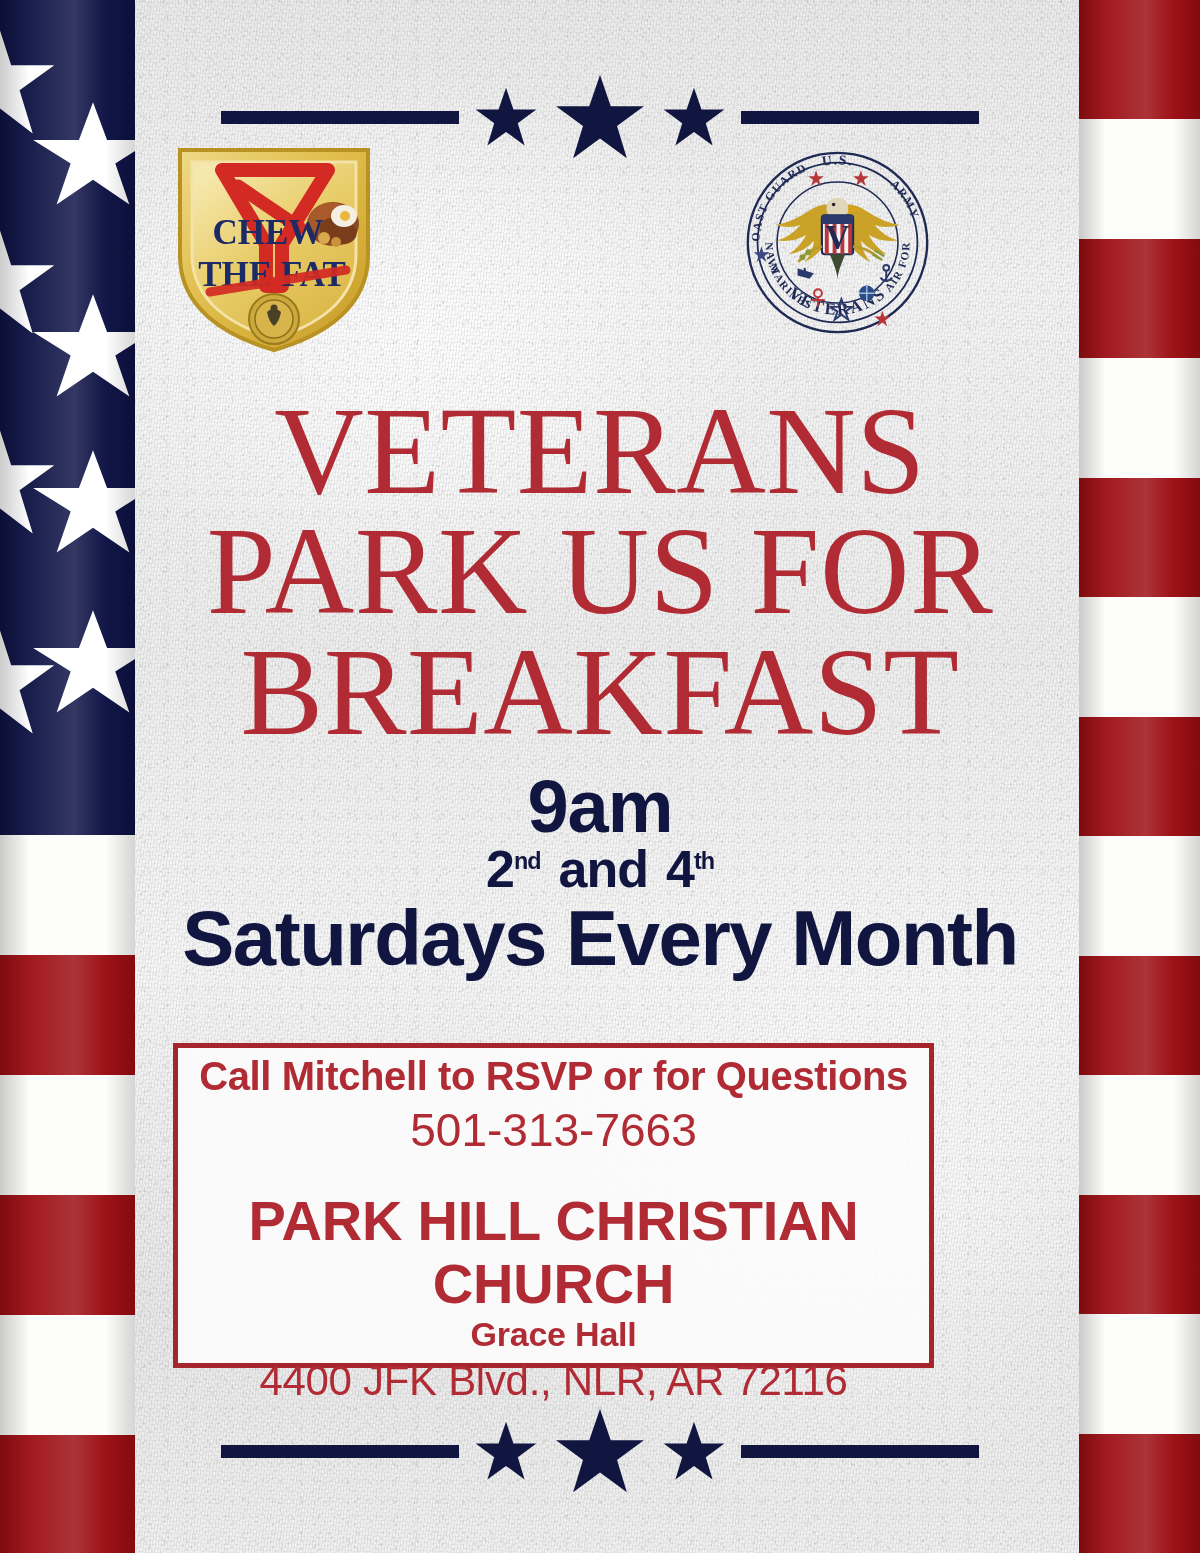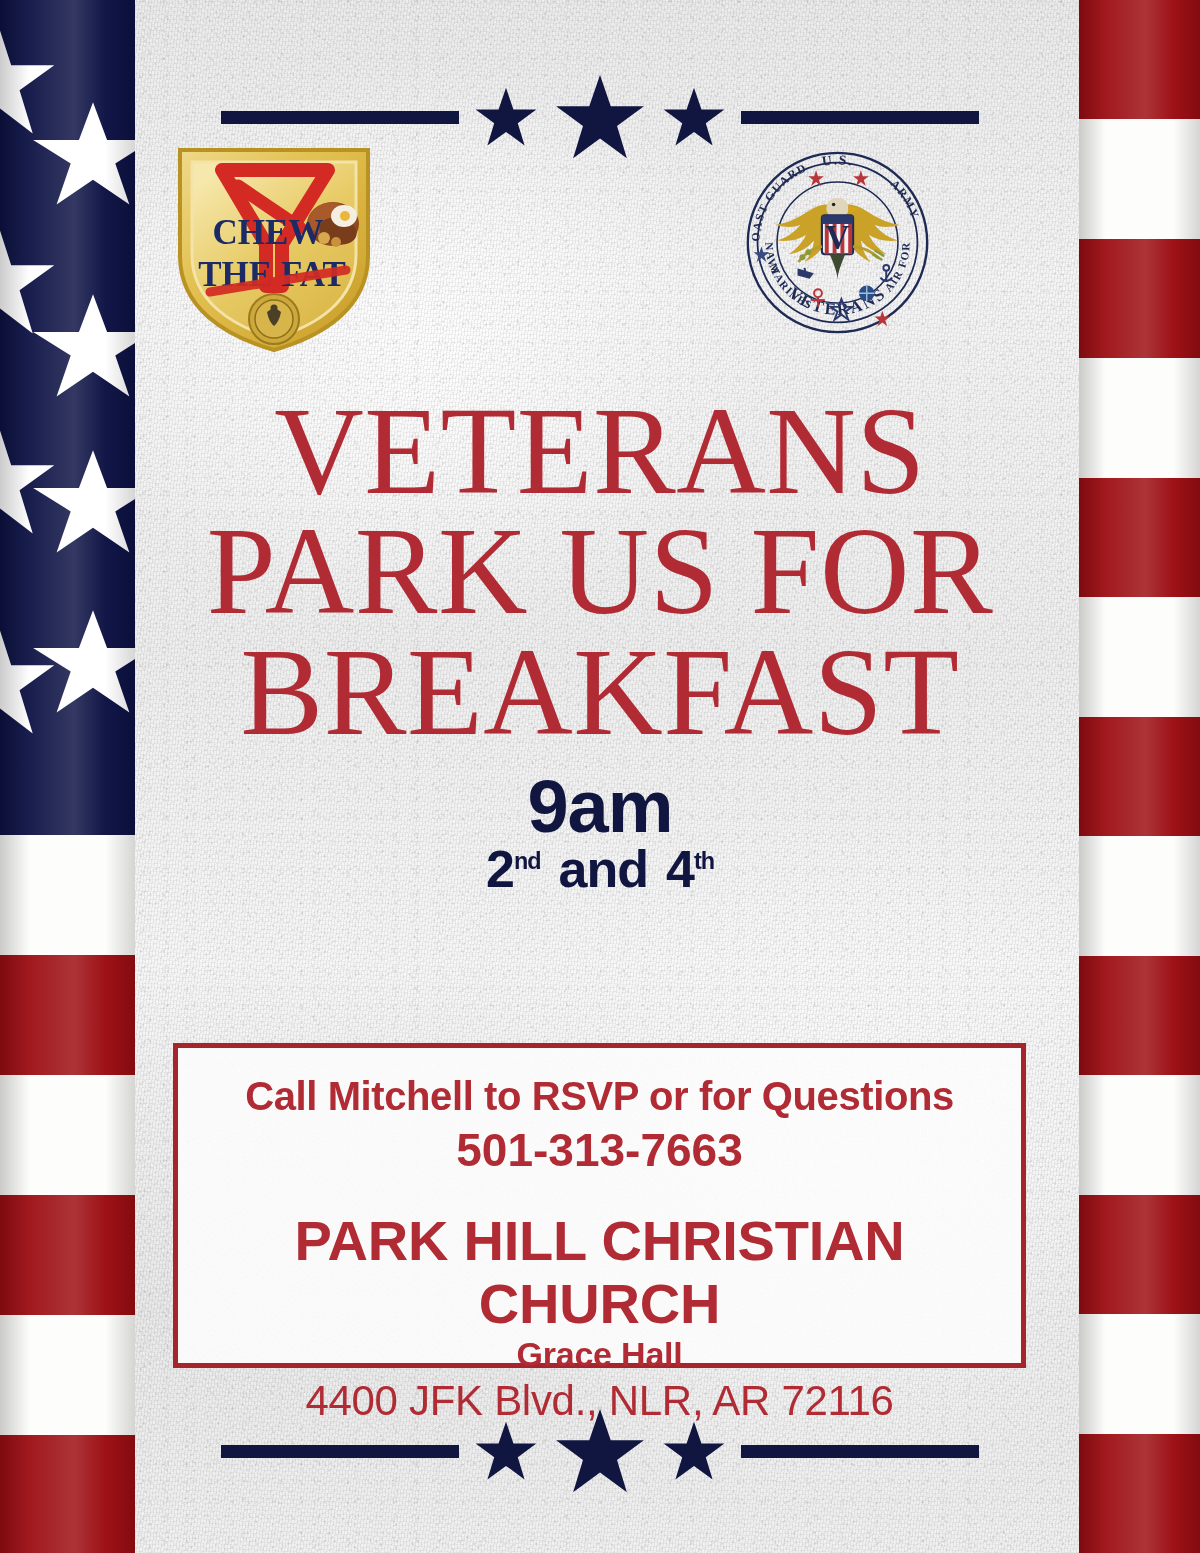--- a/index.html
+++ b/index.html
@@ -108,29 +108,29 @@
     font-size:52px; line-height:1.06; letter-spacing:-1px;
     display:flex; align-items:baseline; justify-content:center; gap:4px;
   }
   .ord{ display:inline-block; }
   .ord sup{ font-size:.45em; vertical-align:super; font-weight:700; }
   .when-ordinals .spacer{ width:10px; }
   .when-days{ font-size:78px; line-height:1.02; letter-spacing:-1.5px; margin-top:2px; }
 
   
   .contact-box{
-    position:absolute; left:173px; top:1043px; width:853px; height:325px;
+    position:absolute; left:173px; top:1043px; width:761px; height:325px;
     border:5px solid #a6242c;
     background:rgba(253,252,252,.90);
     text-align:center;
     color:#b02b33;
-    padding-top:26px;
+    padding-top:6px;
   }
   .contact-line1{ font-size:40px; font-weight:700; letter-spacing:-.4px; line-height:1.12; }
-  .contact-phone{ font-size:46px; font-weight:700; letter-spacing:0px; line-height:1.2; margin-top:4px; }
+  .contact-phone{ font-size:46px; font-weight:400; letter-spacing:0px; line-height:1.2; margin-top:4px; }
   .venue-name{ font-size:56px; font-weight:700; letter-spacing:-.2px; line-height:1.12; margin-top:32px; }
   .venue-hall{ font-size:34px; font-weight:700; letter-spacing:-.2px; line-height:1.15; }
   .venue-address{ font-size:42px; font-weight:400; letter-spacing:-.3px; line-height:1.16; margin-top:2px; }
 </style>
 </head>
 <body>
 
 <div class="flyer">
 
   <div class="bg-base"></div>
@@ -363,20 +363,21 @@
 
   <div class="whenblock">
     <div class="when-time">9am</div>
     <div class="when-ordinals">
       <span class="ord"><span>2</span><sup>nd</sup></span>
       <span class="spacer"></span>
       <span>and</span>
       <span class="spacer"></span>
       <span class="ord"><span>4</span><sup>th</sup></span>
     </div>
+    <div class="when-days">Saturdays Every Month</div>
   </div>
 
   <div class="contact-box">
     <div class="contact-line1">Call Mitchell to RSVP or for Questions</div>
     <div class="contact-phone">501-313-7663</div>
     <div class="venue-name">PARK HILL CHRISTIAN CHURCH</div>
     <div class="venue-hall">Grace Hall</div>
     <div class="venue-address">4400 JFK Blvd., NLR, AR 72116</div>
   </div>
 

